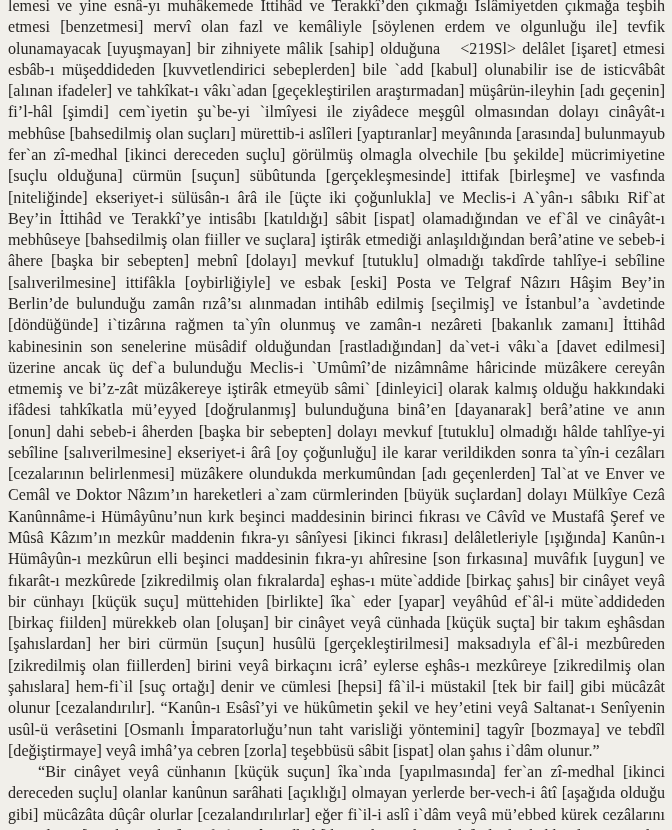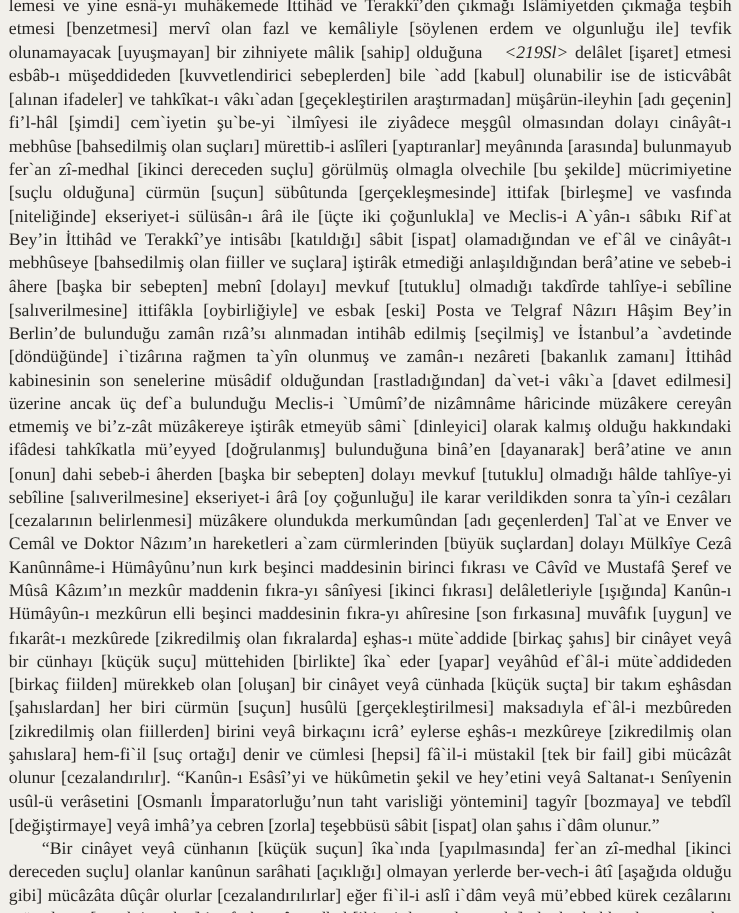--- a/index.html
+++ b/index.html
@@ -28,21 +28,20 @@
     margin: 0;
     padding: 0;
   }
   .para-first {
     margin-top: -5px; 
   }
   .para-indent {
     text-indent: 30px;
   }
   .page-marker {
-    font-style: italic;
     margin-left: 14px;
   }
 </style>
 </head>
 <body style="background: rgb(241, 239, 234);">
 
 <div class="page" style="color: rgb(38, 36, 34);">
   <p class="para para-first"><span>lemesi ve yine esnâ-yı muhâkemede İttihâd ve Terakkî’den çıkmağı İslâmiyetden çıkmağa teşbih etmesi [benzetmesi] mervî olan fazl ve kemâliyle [söylenen erdem ve olgunluğu ile] tevfik olunamayacak [uyuşmayan] bir zihniyete mâlik [sahip] olduğuna </span><span class="page-marker">&lt;219Sl&gt;</span><span> delâlet [işaret] etmesi esbâb-ı müşeddideden [kuvvetlendirici sebeplerden] bile `add [kabul] olunabilir ise de isticvâbât [alınan ifadeler] ve tahkîkat-ı vâkı`adan [geçekleştirilen araştırmadan] müşârün-ileyhin [adı geçenin] fi’l-hâl [şimdi] cem`iyetin şu`be-yi `ilmîyesi ile ziyâdece meşgûl olmasından dolayı cinâyât-ı mebhûse [bahsedilmiş olan suçları] mürettib-i aslîleri [yaptıranlar] meyânında [arasında] bulunmayub fer`an zî-medhal [ikinci dereceden suçlu] görülmüş olmagla olvechile [bu şekilde] mücrimiyetine [suçlu olduğuna] cürmün [suçun] sübûtunda [gerçekleşmesinde] ittifak [birleşme] ve vasfında [niteliğinde] ekseriyet-i sülüsân-ı ârâ ile [üçte iki çoğunlukla] ve Meclis-i A`yân-ı sâbıkı Rif`at Bey’in İttihâd ve Terakkî’ye intisâbı [katıldığı] sâbit [ispat] olamadığından ve ef`âl ve cinâyât-ı mebhûseye [bahsedilmiş olan fiiller ve suçlara] iştirâk etmediği anlaşıldığından berâ’atine ve sebeb-i âhere [başka bir sebepten] mebnî [dolayı] mevkuf [tutuklu] olmadığı takdîrde tahlîye-i sebîline [salıverilmesine] ittifâkla [oybirliğiyle] ve esbak [eski] Posta ve Telgraf Nâzırı Hâşim Bey’in Berlin’de bulunduğu zamân rızâ’sı alınmadan intihâb edilmiş [seçilmiş] ve İstanbul’a `avdetinde [döndüğünde] i`tizârına rağmen ta`yîn olunmuş ve zamân-ı nezâreti [bakanlık zamanı] İttihâd kabinesinin son senelerine müsâdif olduğundan [rastladığından] da`vet-i vâkı`a [davet edilmesi] üzerine ancak üç def`a bulunduğu Meclis-i `Umûmî’de nizâmnâme hâricinde müzâkere cereyân etmemiş ve bi’z-zât müzâkereye iştirâk etmeyüb sâmi` [dinleyici] olarak kalmış olduğu hakkındaki ifâdesi tahkîkatla mü’eyyed [doğrulanmış] bulunduğuna binâ’en [dayanarak] berâ’atine ve anın [onun] dahi sebeb-i âherden [başka bir sebepten] dolayı mevkuf [tutuklu] olmadığı hâlde tahlîye-yi sebîline [salıverilmesine] ekseriyet-i ârâ [oy çoğunluğu] ile karar verildikden sonra ta`yîn-i cezâları [cezalarının belirlenmesi] müzâkere olundukda merkumûndan [adı geçenlerden] Tal`at ve Enver ve Cemâl ve Doktor Nâzım’ın hareketleri a`zam cürmlerinden [büyük suçlardan] dolayı Mülkîye Cezâ Kanûnnâme-i Hümâyûnu’nun kırk beşinci maddesinin birinci fıkrası ve Câvîd ve Mustafâ Şeref ve Mûsâ Kâzım’ın mezkûr maddenin fıkra-yı sânîyesi [ikinci fıkrası] delâletleriyle [ışığında] Kanûn-ı Hümâyûn-ı mezkûrun elli beşinci maddesinin fıkra-yı ahîresine [son fırkasına] muvâfık [uygun] ve fıkarât-ı mezkûrede [zikredilmiş olan fıkralarda] eşhas-ı müte`addide [birkaç şahıs] bir cinâyet veyâ bir cünhayı [küçük suçu] müttehiden [birlikte] îka` eder [yapar] veyâhûd ef`âl-i müte`addideden [birkaç fiilden] mürekkeb olan [oluşan] bir cinâyet veyâ cünhada [küçük suçta] bir takım eşhâsdan [şahıslardan] her biri cürmün [suçun] husûlü [gerçekleştirilmesi] maksadıyla ef`âl-i mezbûreden [zikredilmiş olan fiillerden] birini veyâ birkaçını icrâ’ eylerse eşhâs-ı mezkûreye [zikredilmiş olan şahıslara] hem-fi`il [suç ortağı] denir ve cümlesi [hepsi] fâ`il-i müstakil [tek bir fail] gibi mücâzât olunur [cezalandırılır]. “Kanûn-ı Esâsî’yi ve hükûmetin şekil ve hey’etini veyâ Saltanat-ı Senîyenin usûl-ü verâsetini [Osmanlı İmparatorluğu’nun taht varisliği yöntemini] tagyîr [bozmaya] ve tebdîl [değiştirmaye] veyâ imhâ’ya cebren [zorla] teşebbüsü sâbit [ispat] olan şahıs i`dâm olunur.”</span></p>
   <p class="para para-indent">“Bir cinâyet veyâ cünhanın [küçük suçun] îka`ında [yapılmasında] fer`an zî-medhal [ikinci dereceden suçlu] olanlar kanûnun sarâhati [açıklığı] olmayan yerlerde ber-vech-i âtî [aşağıda olduğu gibi] mücâzâta dûçâr olurlar [cezalandırılırlar] eğer fi`il-i aslî i`dâm veyâ mü’ebbed kürek cezâlarını müstelzem [gerektirmekte] ise fer`an zî-medhal [ikinci dereceden suçlu] olanlar hakkında on seneden aşağı</p>
 </div>

